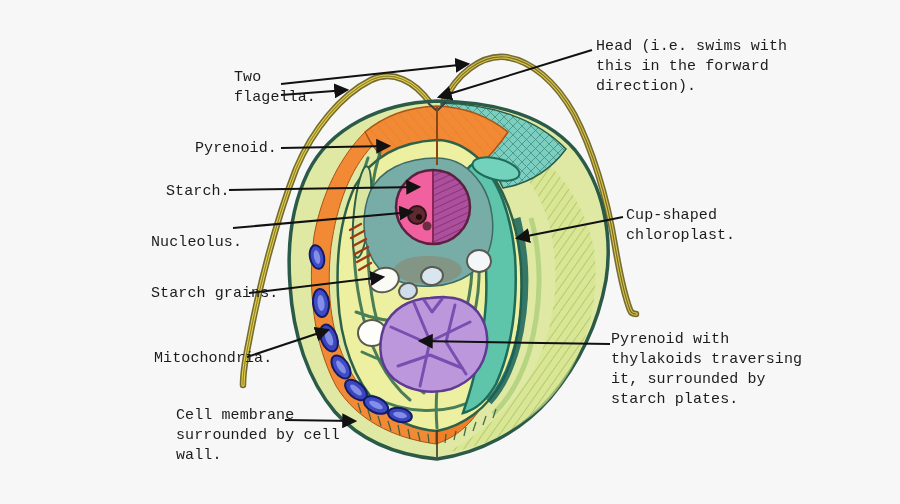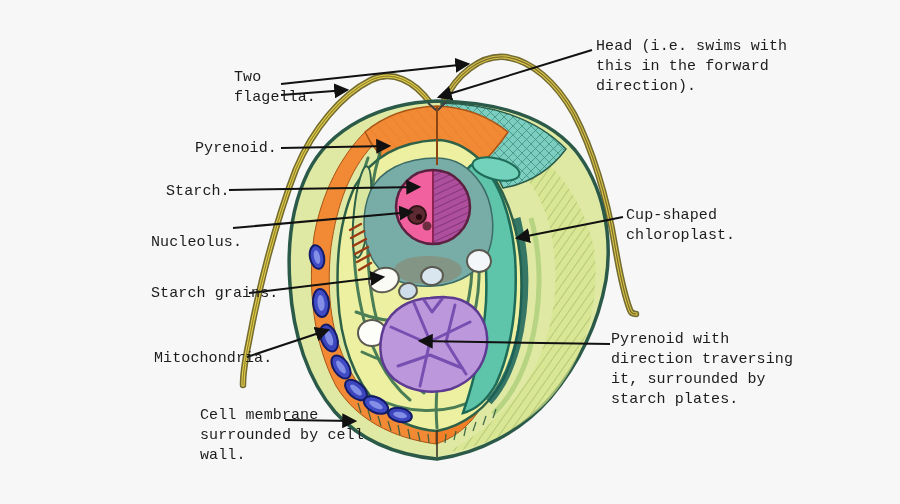--- a/index.html
+++ b/index.html
@@ -205,23 +205,23 @@
 <div class="lbl" style="left:234px;top:68px;">Two
 flagella.</div>
 <div class="lbl" style="left:596px;top:37px;">Head (i.e. swims with
 this in the forward
 direction).</div>
 <div class="lbl" style="left:195px;top:139px;">Pyrenoid.</div>
 <div class="lbl" style="left:166px;top:182px;">Starch.</div>
 <div class="lbl" style="left:151px;top:220px;margin-top:13px;">Nucleolus.</div>
 <div class="lbl" style="left:151px;top:284px;">Starch grains.</div>
 <div class="lbl" style="left:154px;top:349px;">Mitochondria.</div>
-<div class="lbl" style="left:176px;top:406px;margin-left:24px;">Cell membrane
+<div class="lbl" style="left:176px;top:406px;">Cell membrane
 surrounded by cell
 wall.</div>
 <div class="lbl" style="left:626px;top:206px;">Cup-shaped
 chloroplast.</div>
 <div class="lbl" style="left:611px;top:330px;">Pyrenoid with
-direction traversing
+thylakoids traversing
 it, surrounded by
 starch plates.</div>
 
 </div>
 
 </body></html>

